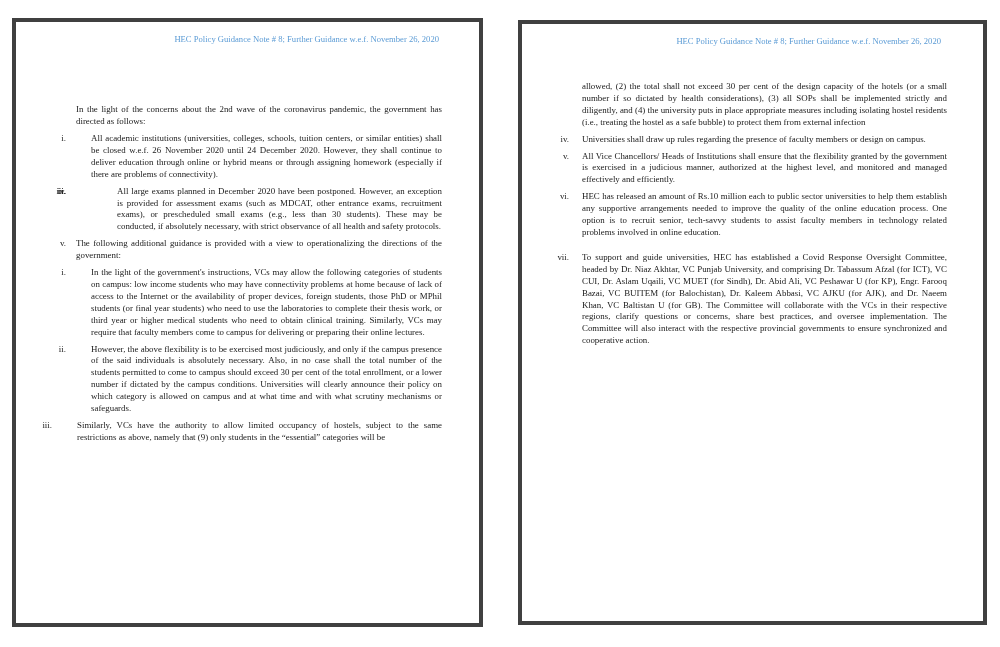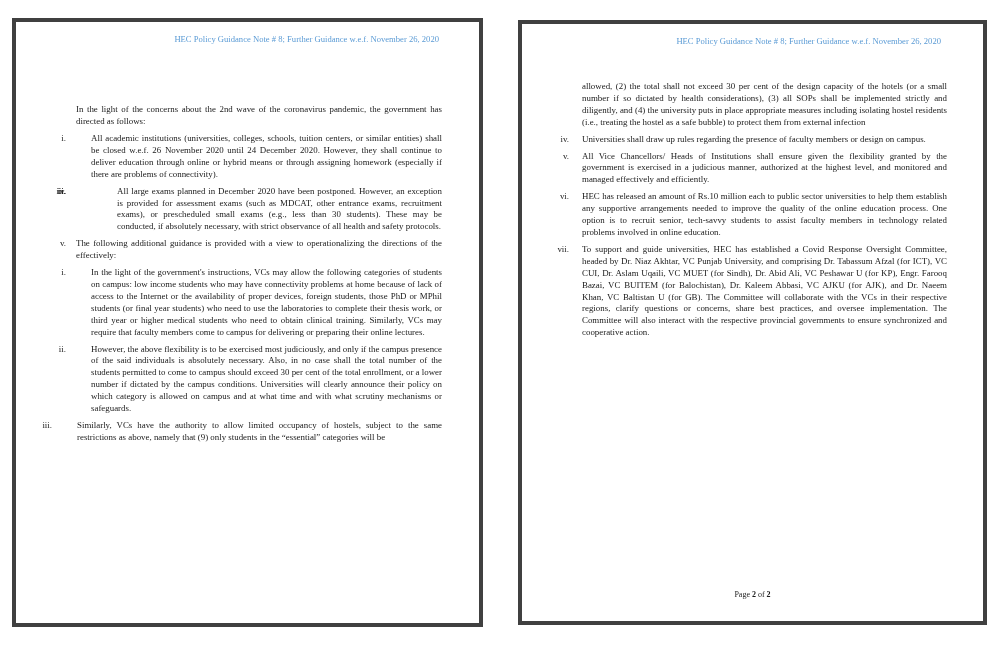--- a/index.html
+++ b/index.html
@@ -54,21 +54,21 @@
     <div class="item" style="margin-bottom:5px;">
       <span class="num" style="left:0;">iii.</span>
     </div>
     <div class="item" style="margin-bottom:5px;">
       <span class="num" style="left:0;">iv.</span>
       <div class="txt" style="margin-left:71px;">All large exams planned in December 2020 have been postponed. However, an exception is provided for assessment exams (such as MDCAT, other entrance exams, recruitment exams), or prescheduled small exams (e.g., less than 30 students). These may be conducted, if absolutely necessary, with strict observance of all health and safety protocols.</div>
     </div>
     <div class="item" style="margin-bottom:5px;">
       <span class="num" style="left:0;">v.</span>
     </div>
-    <div class="para" style="margin-left:30px; margin-bottom:5px;">The following additional guidance is provided with a view to operationalizing the directions of the effectively:</div>
+    <div class="para" style="margin-left:30px; margin-bottom:5px;">The following additional guidance is provided with a view to operationalizing the directions of the government:</div>
     <div class="item" style="margin-bottom:5px;">
       <span class="num" style="left:0;">i.</span>
       <div class="txt" style="margin-left:45px;">In the light of the government's instructions, VCs may allow the following categories of students on campus: low income students who may have connectivity problems at home because of lack of access to the Internet or the availability of proper devices, foreign students, those PhD or MPhil students (or final year students) who need to use the laboratories to complete their thesis work, or third year or higher medical students who need to obtain clinical training. Similarly, VCs may require that faculty members come to campus for delivering or preparing their online lectures.</div>
     </div>
     <div class="item" style="margin-bottom:5px;">
       <span class="num" style="left:0;">ii.</span>
       <div class="txt" style="margin-left:45px;">However, the above flexibility is to be exercised most judiciously, and only if the campus presence of the said individuals is absolutely necessary. Also, in no case shall the total number of the students permitted to come to campus should exceed 30 per cent of the total enrollment, or a lower number if dictated by the campus conditions. Universities will clearly announce their policy on which category is allowed on campus and at what time and with what scrutiny mechanisms or safeguards.</div>
     </div>
     <div class="item">
       <span class="num" style="left:-14px;">iii.</span>
@@ -82,28 +82,25 @@
   <div class="header">HEC Policy Guidance Note # 8; Further Guidance w.e.f. November 26, 2020</div>
 
   <div class="body-text" style="left:30px; width:395px; top:57px;">
     <div class="para" style="margin-left:30px; margin-bottom:5px; text-align:justify;">allowed, (2) the total shall not exceed 30 per cent of the design capacity of the hotels (or a small number if so dictated by health considerations), (3) all SOPs shall be implemented strictly and diligently, and (4) the university puts in place appropriate measures including isolating hostel residents (i.e., treating the hostel as a safe bubble) to protect them from external infection</div>
     <div class="item" style="margin-bottom:5px;">
       <span class="num" style="left:-3px;">iv.</span>
       <div class="txt" style="margin-left:30px;">Universities shall draw up rules regarding the presence of faculty members or design on campus.</div>
     </div>
     <div class="item" style="margin-bottom:5px;">
       <span class="num" style="left:-3px;">v.</span>
-      <div class="txt" style="margin-left:30px;">All Vice Chancellors/ Heads of Institutions shall ensure given the flexibility granted by the government is exercised in a judicious manner, authorized at the highest level, and monitored and managed effectively and efficiently.</div>
+      <div class="txt" style="margin-left:30px;">All Vice Chancellors/ Heads of Institutions shall ensure that the flexibility granted by the government is exercised in a judicious manner, authorized at the highest level, and monitored and managed effectively and efficiently.</div>
     </div>
-    <div class="item" style="margin-bottom:5px;">
+    <div class="item" style="margin-bottom:13px;">
       <span class="num" style="left:-3px;">vi.</span>
       <div class="txt" style="margin-left:30px;">HEC has released an amount of Rs.10 million each to public sector universities to help them establish any supportive arrangements needed to improve the quality of the online education process. One option is to recruit senior, tech-savvy students to assist faculty members in technology related problems involved in online education.</div>
     </div>
     <div class="item">
       <span class="num" style="left:-3px;">vii.</span>
       <div class="txt" style="margin-left:30px;">To support and guide universities, HEC has established a Covid Response Oversight Committee, headed by Dr. Niaz Akhtar, VC Punjab University, and comprising Dr. Tabassum Afzal (for ICT), VC CUI, Dr. Aslam Uqaili, VC MUET (for Sindh), Dr. Abid Ali, VC Peshawar U (for KP), Engr. Farooq Bazai, VC BUITEM (for Balochistan), Dr. Kaleem Abbasi, VC AJKU (for AJK), and Dr. Naeem Khan, VC Baltistan U (for GB). The Committee will collaborate with the VCs in their respective regions, clarify questions or concerns, share best practices, and oversee implementation. The Committee will also interact with the respective provincial governments to ensure synchronized and cooperative action.</div>
     </div>
   </div>
 
-  <div class="footer">
-    <span>Page </span><b>2</b><span> of </span><b>2</b>
-  </div>
 </div>
 
 </body></html>

